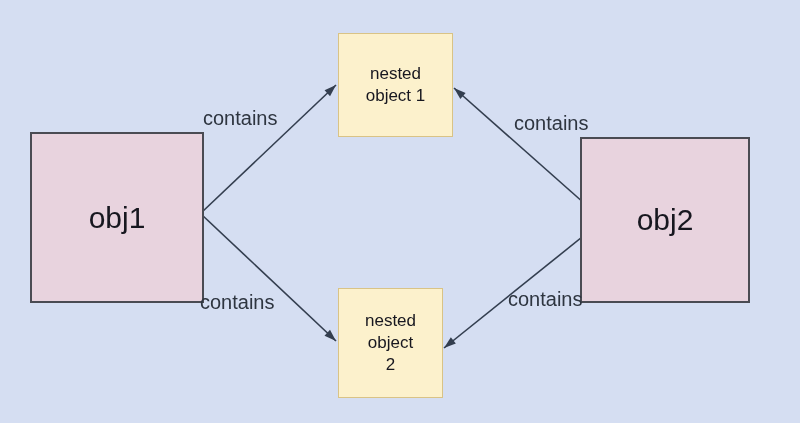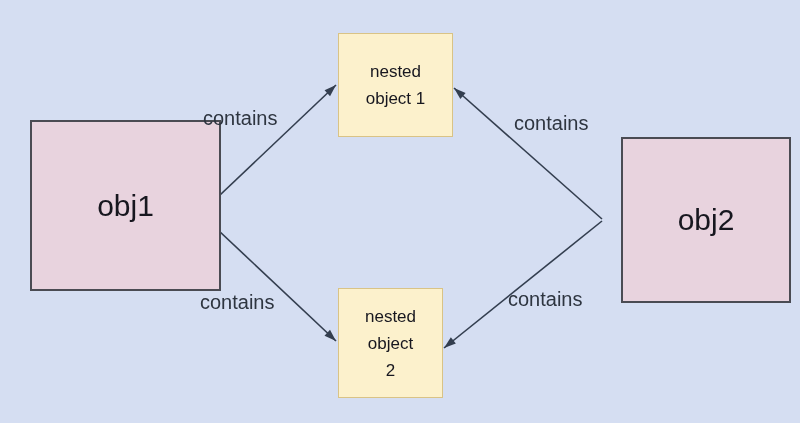--- a/index.html
+++ b/index.html
@@ -33,25 +33,25 @@
   }
   .node-obj {
     background: #e8d3de;
     border: 2px solid #4a4b53;
     font-size: 30px;
   }
   .node-nested {
     background: #fcf1cc;
     border: 1.5px solid #d9c386;
     font-size: 17px;
-    line-height: 27px;
+    line-height: 22px;
     white-space: pre-line;
   }
-  #obj1    { left: 30px;  top: 120px; width: 191px; height: 171px; }
-  #obj2    { left: 621px; top: 137px; width: 170px; height: 166px; }
+  #obj1    { left: 30px;  top: 132px; width: 174px; height: 171px; }
+  #obj2    { left: 580px; top: 137px; width: 170px; height: 166px; }
   #nested1 { left: 338px; top: 33px;  width: 115px; height: 104px; }
   #nested2 { left: 338px; top: 288px; width: 105px; height: 110px; }
   .edge-label {
     position: absolute;
     font-size: 20px;
     color: #2e3540;
     white-space: nowrap;
   }
   #edge-label-0 { left: 203px; top: 107px; }
   #edge-label-1 { left: 200px; top: 291px; }

